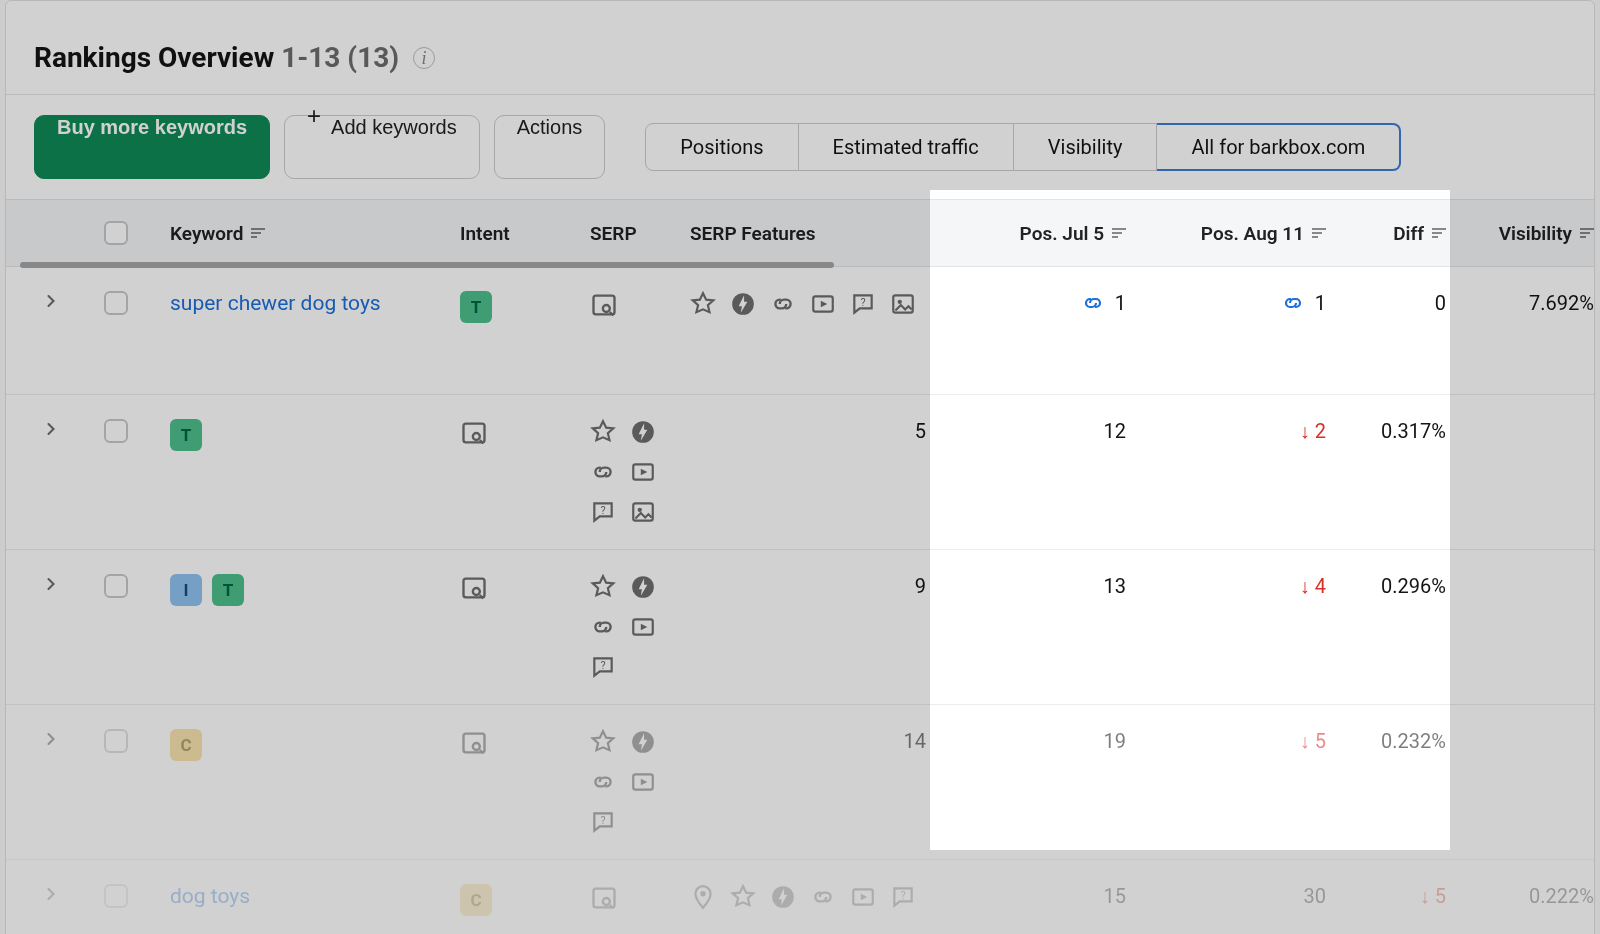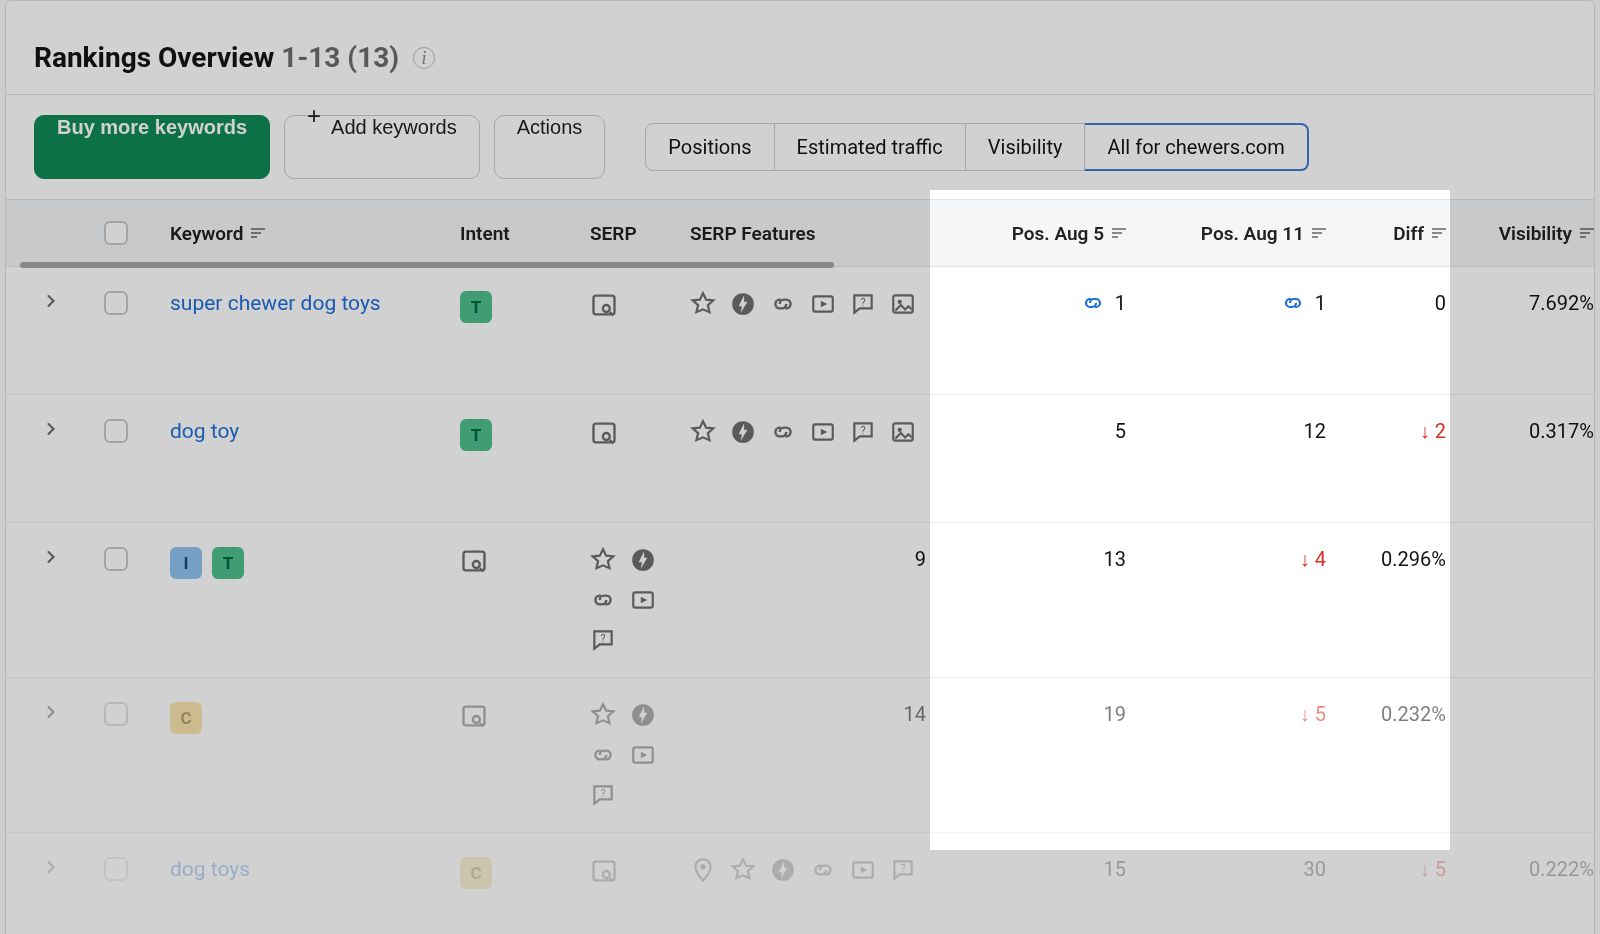--- a/index.html
+++ b/index.html
@@ -58,21 +58,21 @@
   .btn {
     display: inline-flex; align-items: flex-start; gap: 10px;
     height: 64px; padding: 0 22px;
     border-radius: 10px; font-size: 20px; font-weight: 500;
     border: 1px solid #ccc; background: #fff; color: #222; cursor: pointer;
   }
   .btn-primary { background: #118a57; border-color: #118a57; color: #fff; font-weight:600;}
   .btn .plus { font-size: 24px; font-weight: 400; line-height: 0; }
   .seg-group { display: inline-flex; margin-left: 26px;}
   .seg-group .seg {
-    height: 48px; padding: 0 22px; display:inline-flex; align-items:center;
+    height: 48px; padding: 0 34px; display:inline-flex; align-items:center;
     font-size: 20px; border: 1px solid #ccc; background:#fff; cursor:pointer;
   }
   .seg-group .seg + .seg { border-left: none; }
   .seg-group .seg:first-child { border-radius: 8px 0 0 8px; }
   .seg-group .seg:last-child { border-radius: 0 8px 8px 0; }
   .seg.active { border: 2px solid #3e7dd6; color:#141414; border-radius: 8px;}
   .table-wrap { position: relative; }
   .thead {
     display: grid;
     grid-template-columns: 90px 66px 290px 130px 100px 252px 200px 200px 120px 148px;
@@ -153,21 +153,21 @@
       <span>Add keywords</span>
     </button>
     <button class="btn">
       <span>Actions</span>
     </button>
 
     <div class="seg-group">
       <div class="seg">Positions</div>
       <div class="seg">Estimated traffic</div>
       <div class="seg">Visibility</div>
-      <div class="seg active">All for chewers.com</div>
+      <div class="seg active">All for barkbox.com</div>
     </div>
   </div>
 
   <div class="table-wrap">
     <div class="thead thead-scroll">
       <div></div>
       <div>
           <span class="chk"></span>
         </div>
       <div>
@@ -181,21 +181,21 @@
       <div>
           <span>Intent</span>
         </div>
       <div>
           <span>SERP</span>
         </div>
       <div>
           <span>SERP Features</span>
         </div>
       <div class="right">
-        <span>Pos. Aug 5</span>
+        <span>Pos. Jul 5</span>
         <span class="sort-glyph">
             <span></span>
             <span></span>
             <span></span>
           </span>
       </div>
       <div class="right">
         <span>Pos. Aug 11</span>
         <span class="sort-glyph">
             <span></span>
@@ -303,23 +303,20 @@
         <div class="row">
     <div class="expand" style="justify-content:center">
             <svg viewBox="0 0 24 24" width="20" height="20" class="">
               <use href="#ic-chev"></use>
             </svg>
           </div>
     <div>
             <span class="chk"></span>
           </div>
     <div>
-            <a class="kw-link">dog toy</a>
-          </div>
-    <div>
             <span class="intent-badge intent-T">T</span>
           </div>
     <div>
             <span class="feat-icon">
               <svg viewBox="0 0 24 24" width="28" height="28" class="">
                 <use href="#ic-serp"></use>
               </svg>
             </span>
           </div>
     <div>

